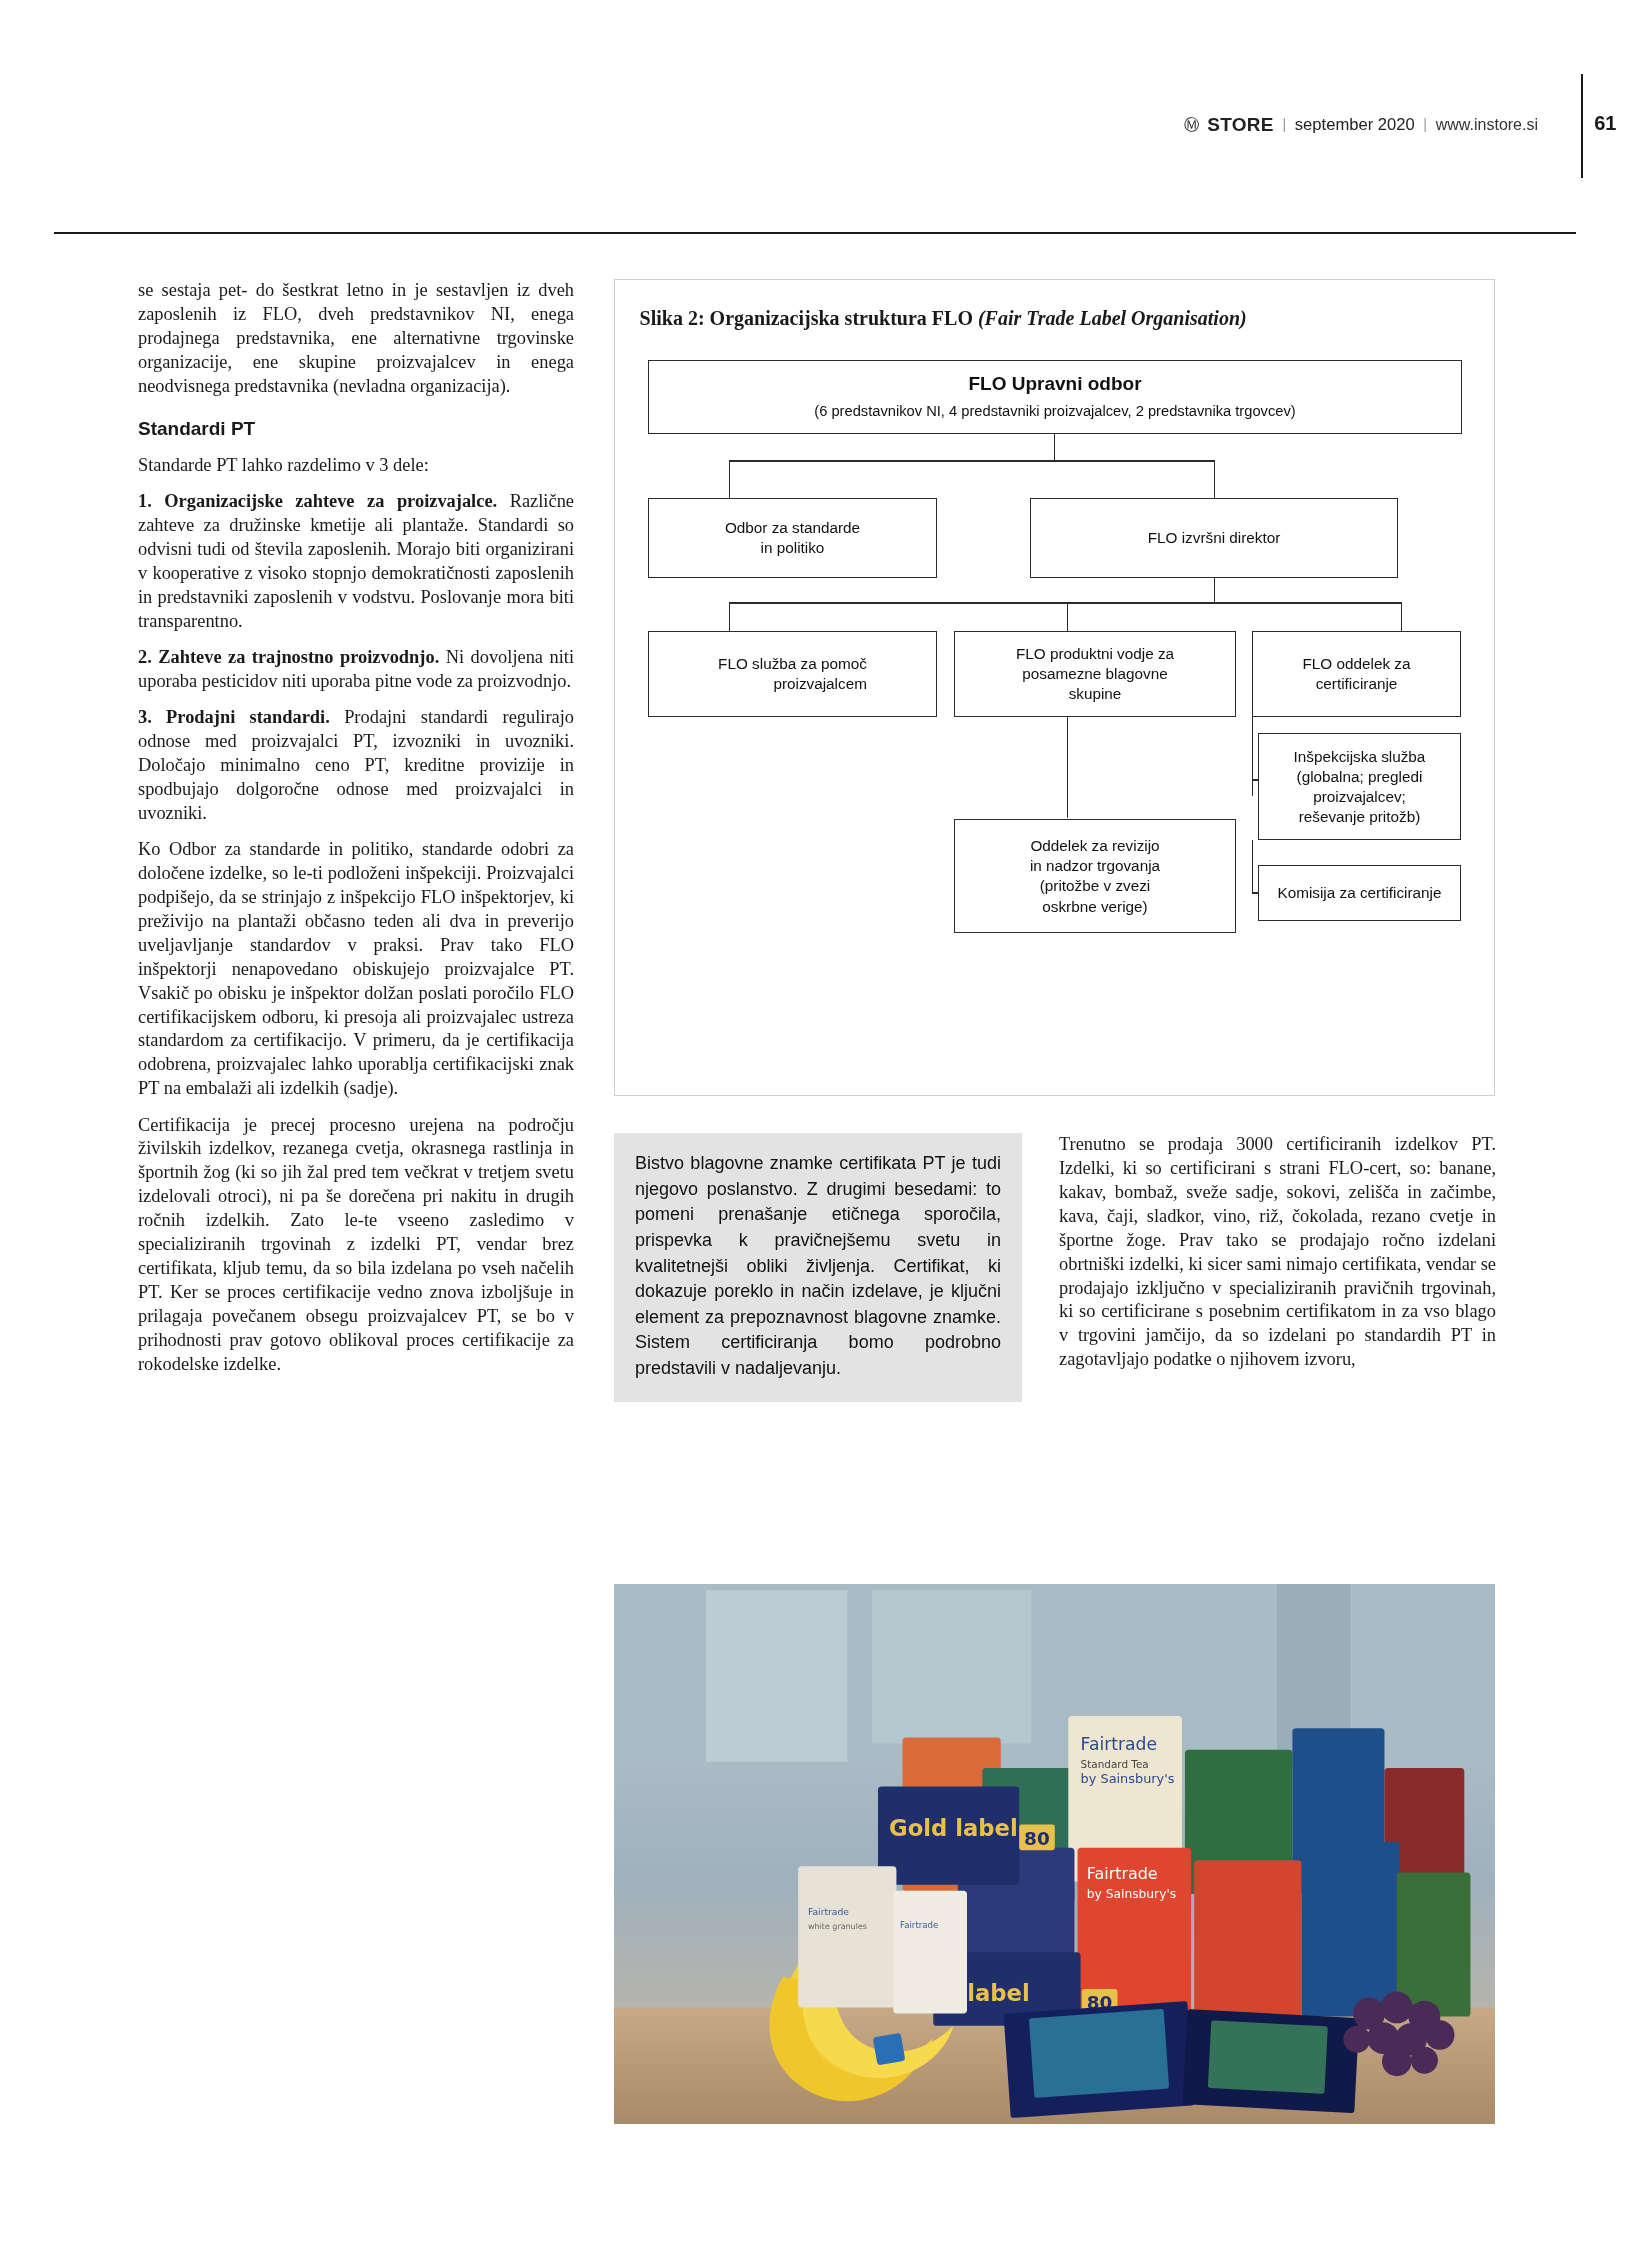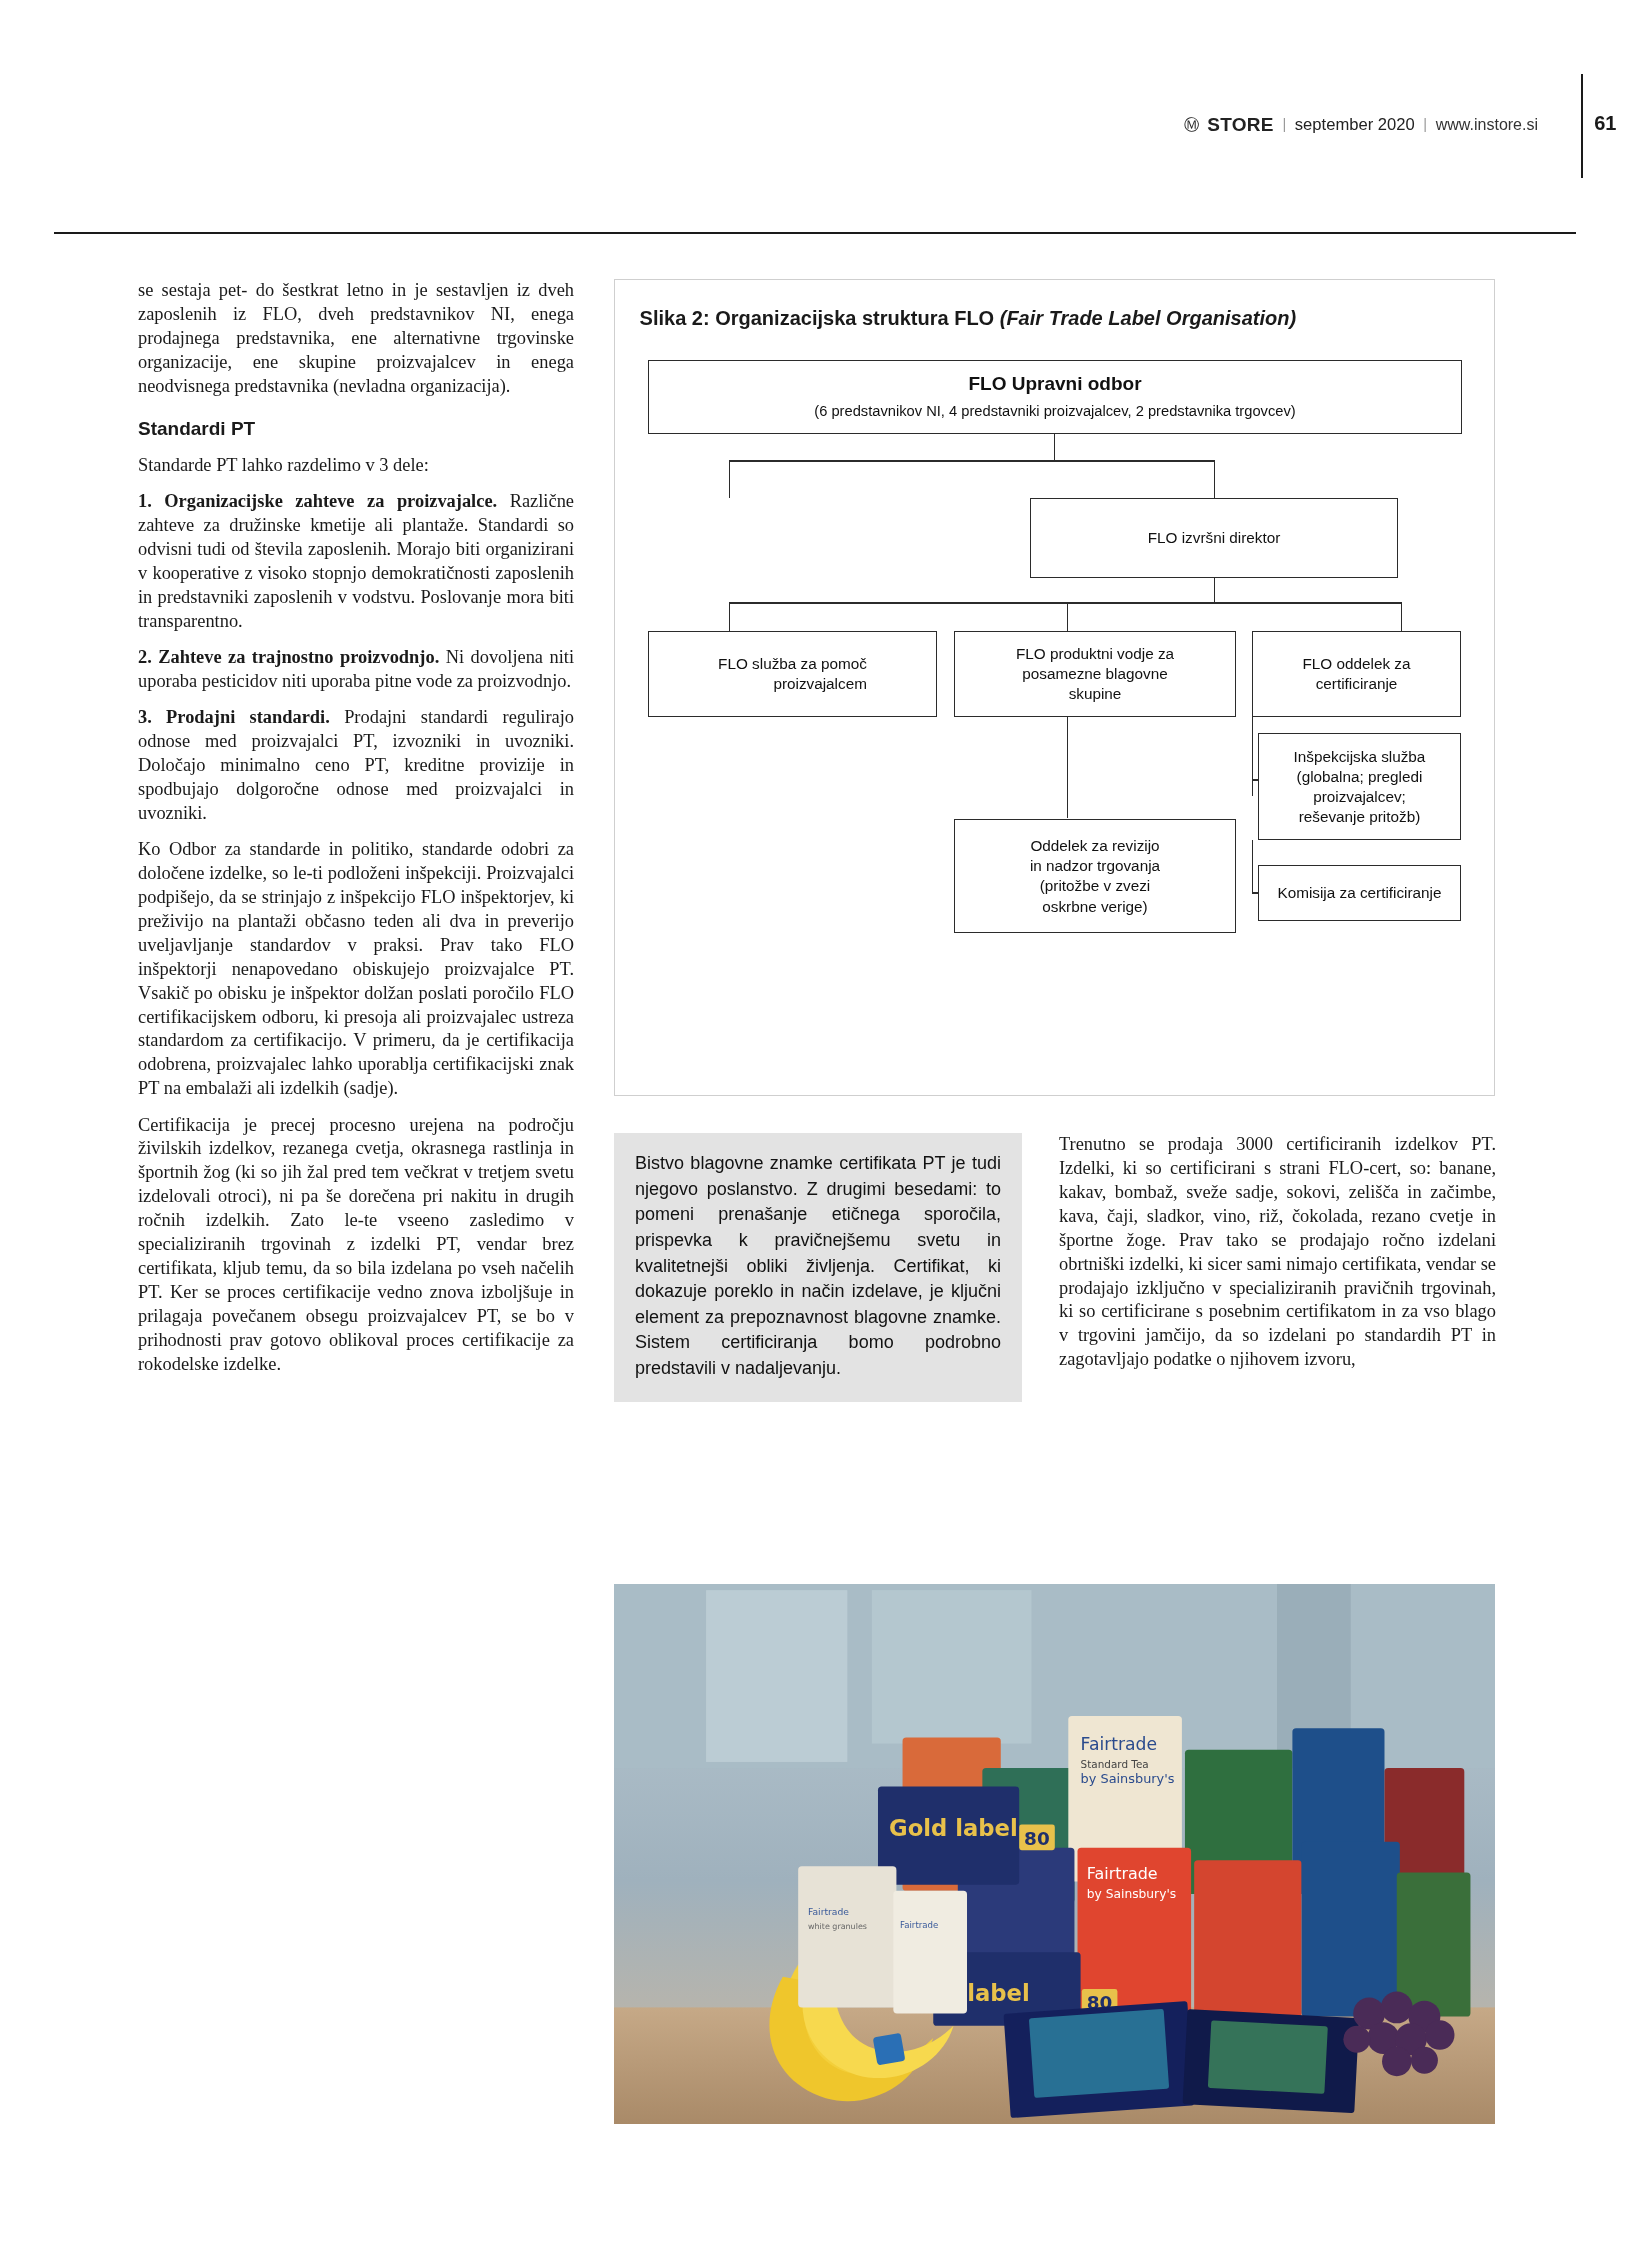--- a/index.html
+++ b/index.html
@@ -102,21 +102,21 @@
     left: 614px;
     top: 279px;
     width: 881px;
     border: 1.2px solid #cfcfcf;
     box-sizing: border-box;
     background: #fff;
     padding: 0;
     height: 817px;
   }
   .figure-caption {
-    font-family: Liberation Sans, sans-serif;
+    font-family: Liberation Serif, serif;
     font-size: 20px;
     font-weight: bold;
     padding: 26px 24.6px 0 24.6px;
     line-height: 1.25;
   }
   .figure-caption .ital {
     font-style: italic;
   }
   .chart {
     position: relative;
@@ -228,20 +228,24 @@
       <div class="node" style="left:11px; top:11px; width:814px; height:74px;">
         <div class="t1">FLO Upravni odbor</div>
         <div class="t2">(6 predstavnikov NI, 4 predstavniki proizvajalcev, 2 predstavnika trgovcev)</div>
       </div>
 
       <div class="line vline" style="left:417px; top:85px; height:26px;"></div>
       <div class="line hline" style="left:92px; top:111px; width:485px;"></div>
       <div class="line vline" style="left:92px; top:111px; height:38px;"></div>
       <div class="line vline" style="left:577px; top:111px; height:38px;"></div>
 
+      <div class="node" style="left:11px; top:149px; width:289px; height:80px;">
+        <div class="tn" style="white-space:pre-line;">Odbor za standarde
+in politiko</div>
+      </div>
 
       <div class="node" style="left:393px; top:149px; width:368px; height:80px;">
         <div class="tn" style="white-space:pre-line;">FLO izvršni direktor</div>
       </div>
 
       <div class="line vline" style="left:577px; top:228px; height:24.6px;"></div>
       <div class="line hline" style="left:92px; top:253px; width:672px;"></div>
       <div class="line vline" style="left:92px; top:253px; height:29.5px;"></div>
       <div class="line vline" style="left:430px; top:253px; height:29.5px;"></div>
       <div class="line vline" style="left:764px; top:253px; height:29.5px;"></div>

